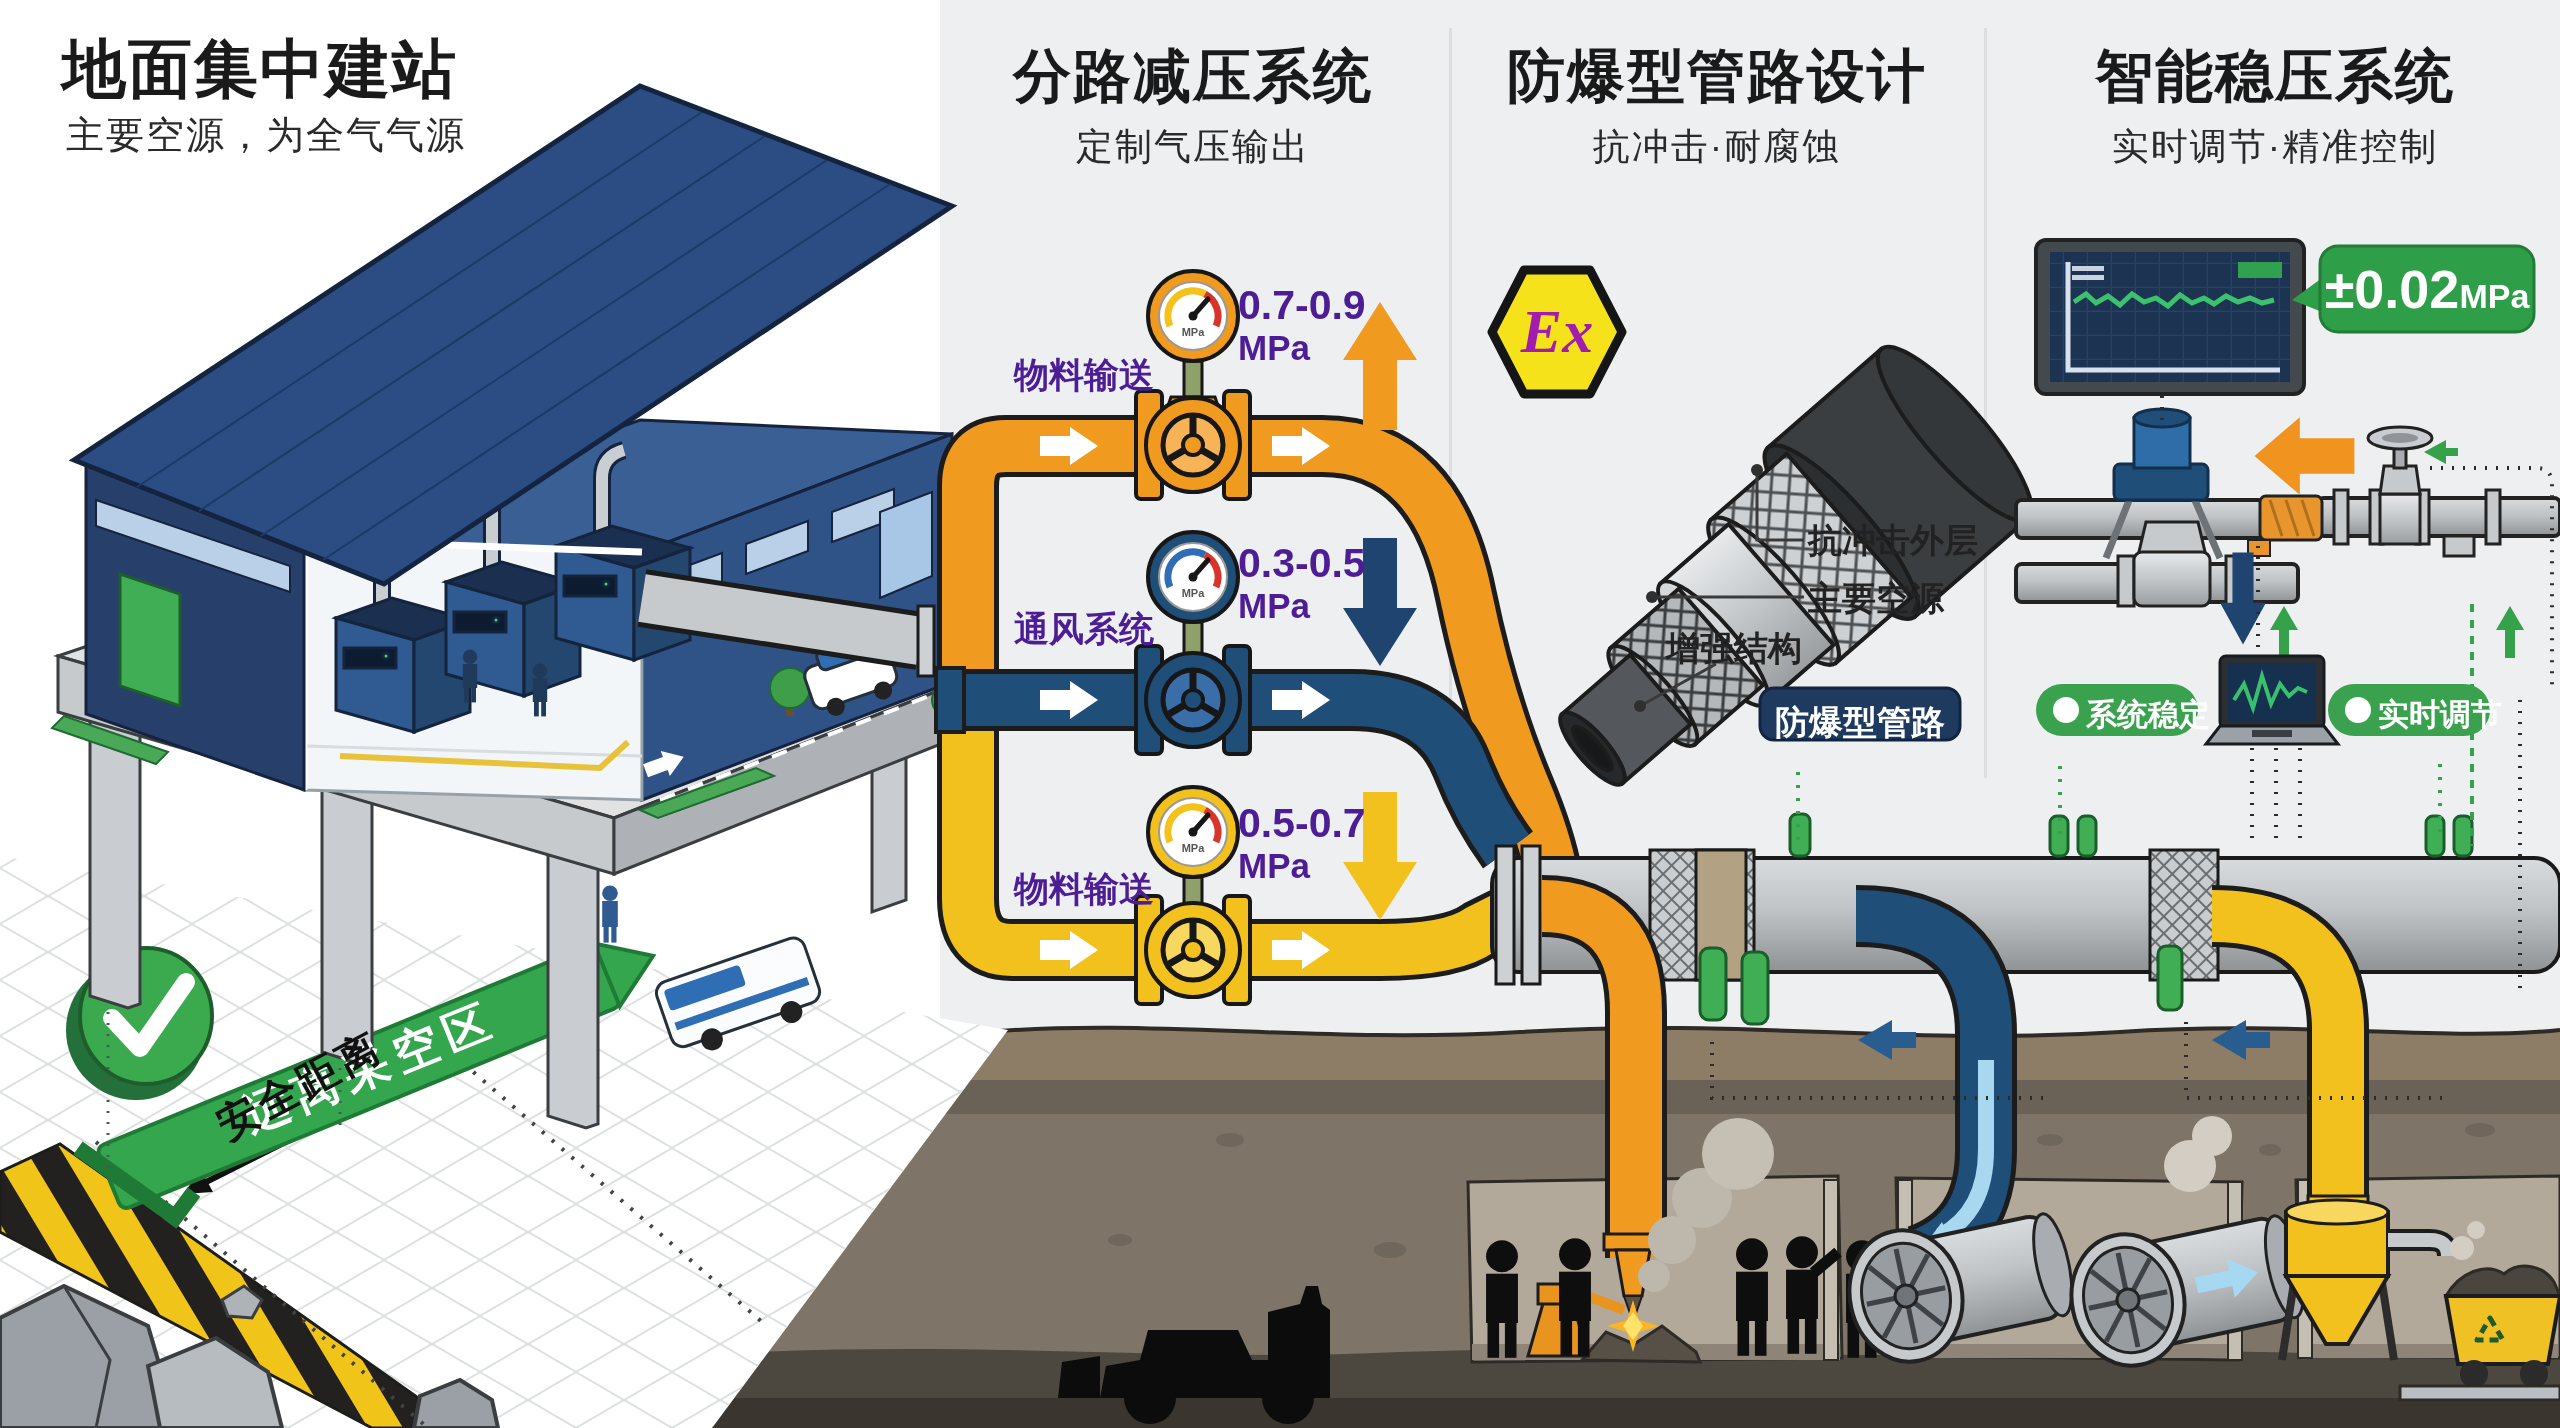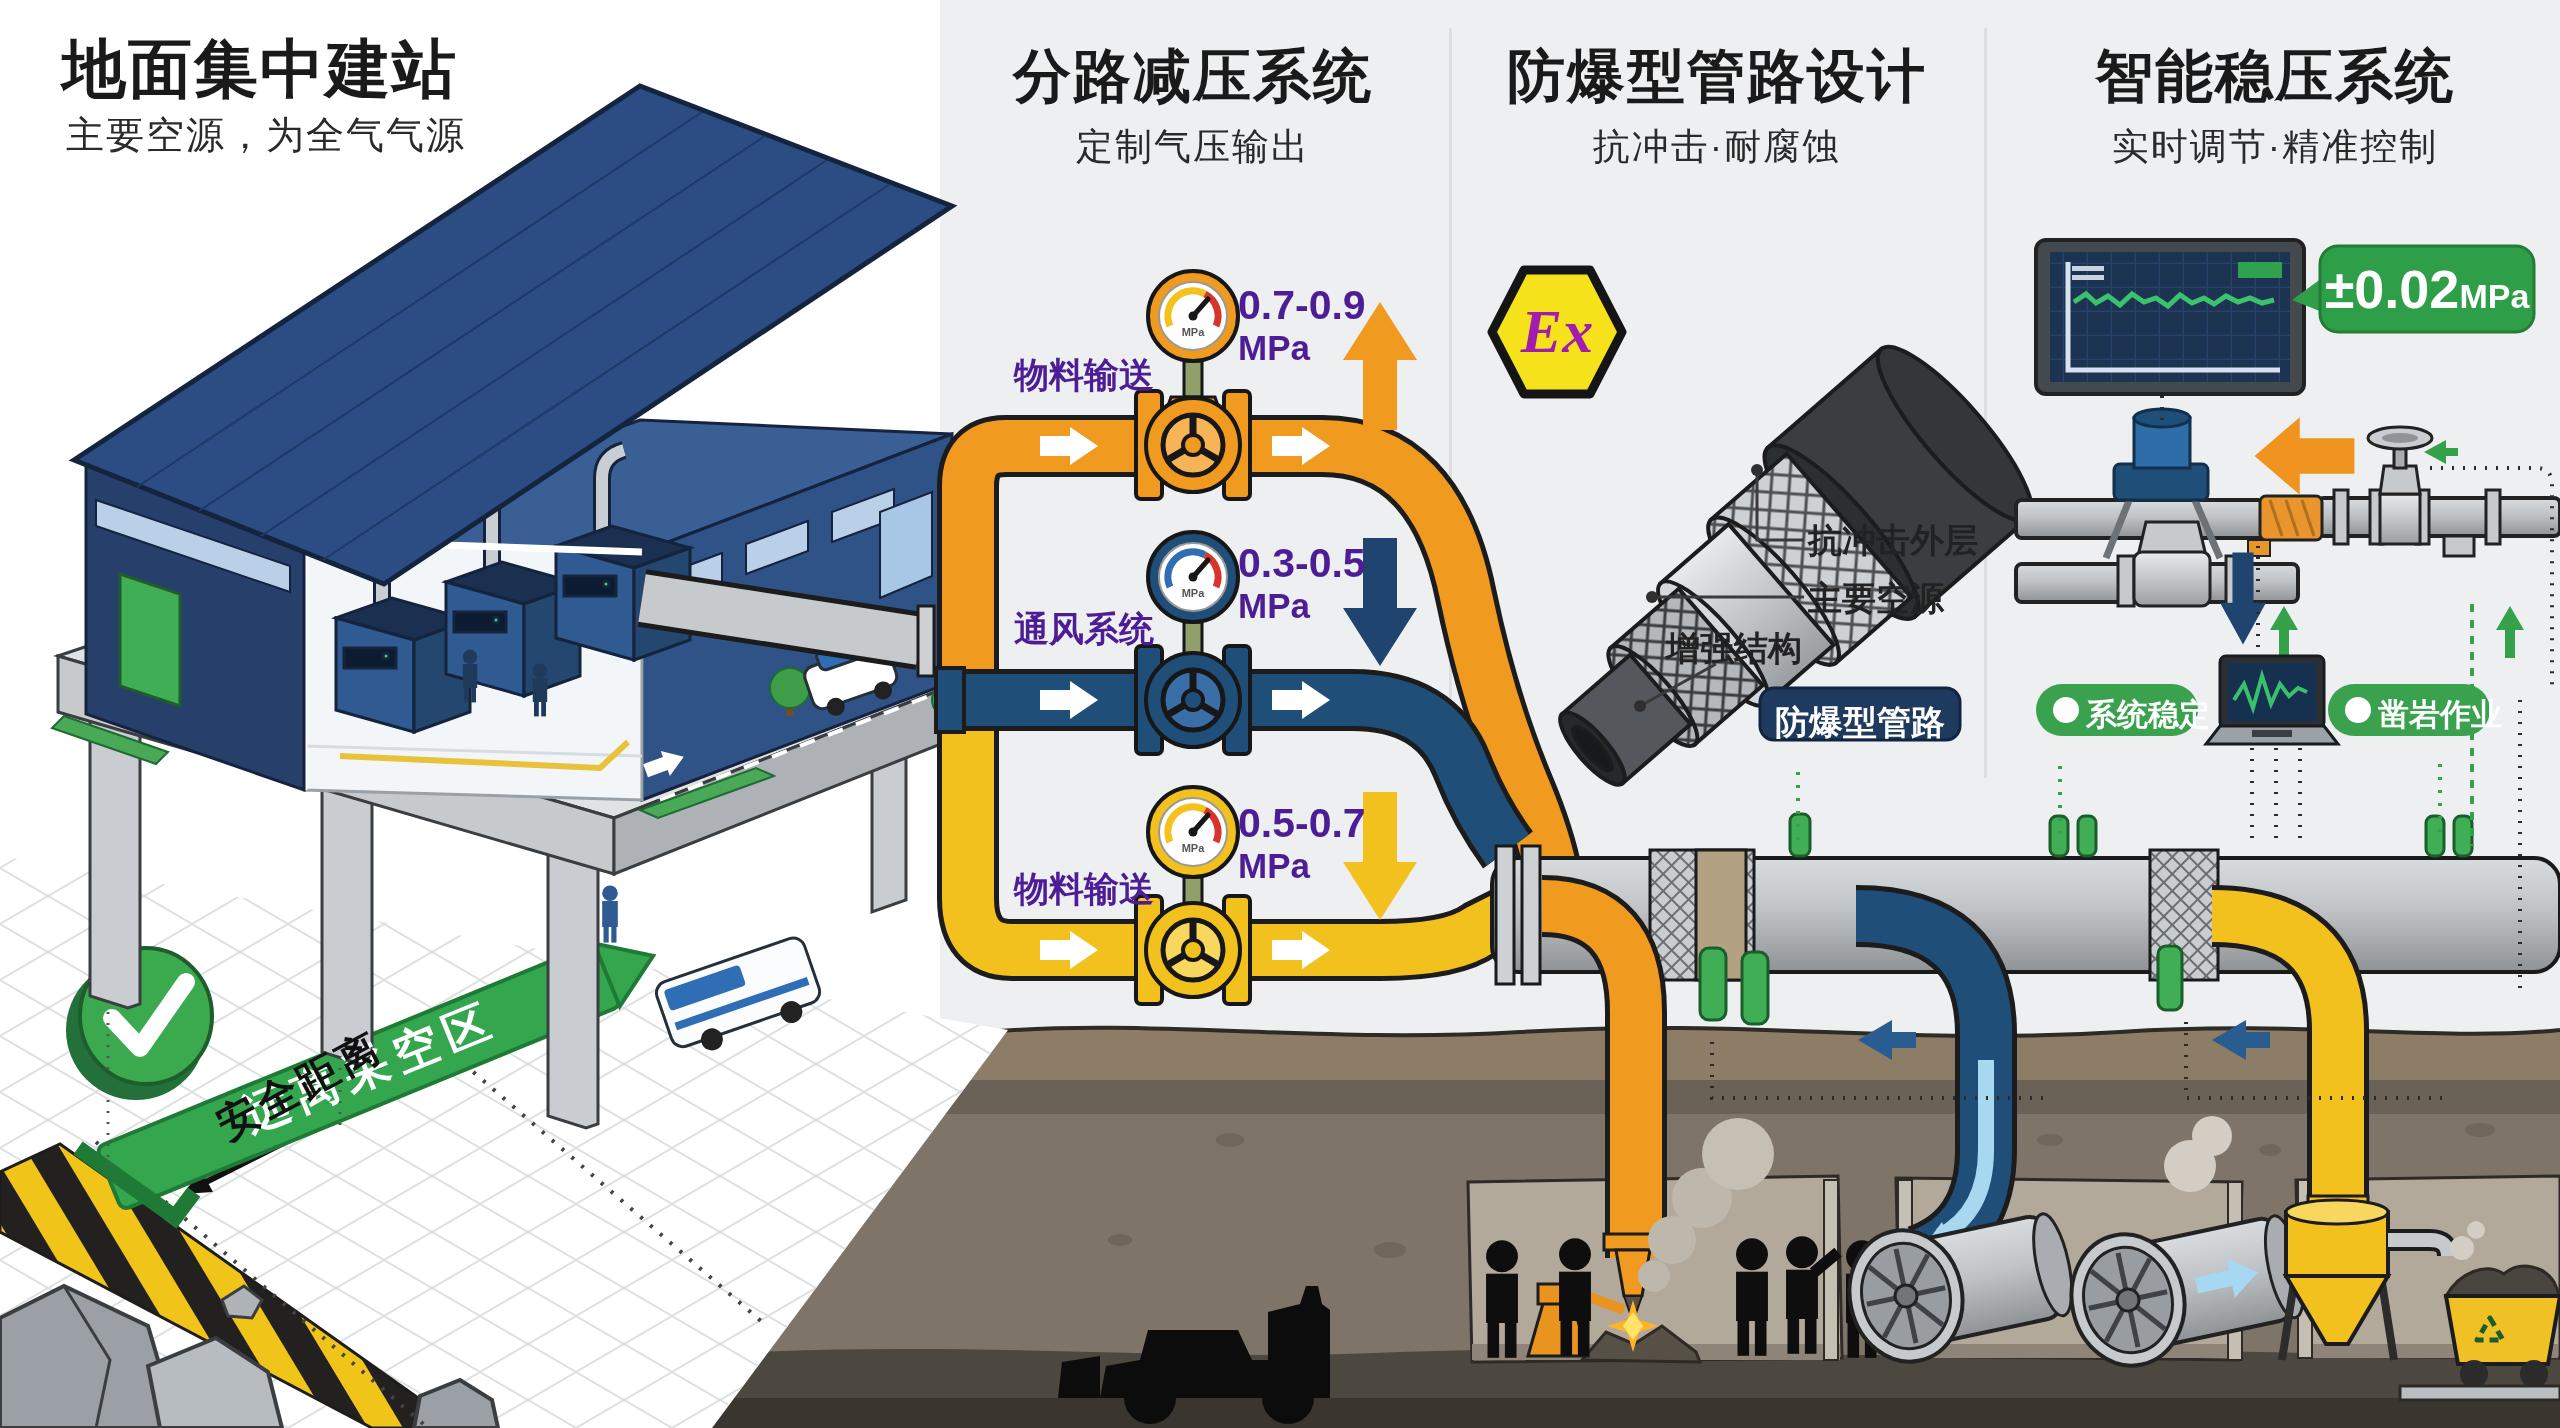--- a/index.html
+++ b/index.html
@@ -623,18 +623,18 @@
 <div class="txt" style="left:1557px;top:331px;transform:translate(-50%,-50%);font-size:62px;font-weight:800;font-style:italic;font-family:'Liberation Serif','DejaVu Serif',serif;color:#a21caf;">Ex</div>
 <div class="txt layer-label" style="left:1808px;top:518px;">抗冲击外层</div>
 <div class="txt layer-label" style="left:1808px;top:576px;">主要空源</div>
 <div class="txt layer-label" style="left:1666px;top:626px;">增强结构</div>
 <div class="txt badge-text" style="left:1760px;top:700px;">防爆型管路</div>
 
 <div class="txt tol" style="left:2320px;top:258px;">
   <span class="v">±0.02</span><span class="u">MPa</span>
 </div>
 <div class="txt pill-text" style="left:2086px;top:694px;">系统稳定</div>
-<div class="txt pill-text" style="left:2378px;top:694px;">凿岩作业</div>
+<div class="txt pill-text" style="left:2378px;top:694px;">实时调节</div>
 
 <div class="txt" style="left:370px;top:1068px;transform:translate(-50%,-50%) rotate(-22deg);font-size:46px;font-weight:800;color:#fff;letter-spacing:8px;">远离采空区</div>
 <div class="txt" style="left:300px;top:1086px;transform:translate(-50%,-50%) rotate(-28deg);font-size:41px;font-weight:800;color:#111;letter-spacing:4px;">安全距离</div>
 
 </div>
 
 </body></html>

